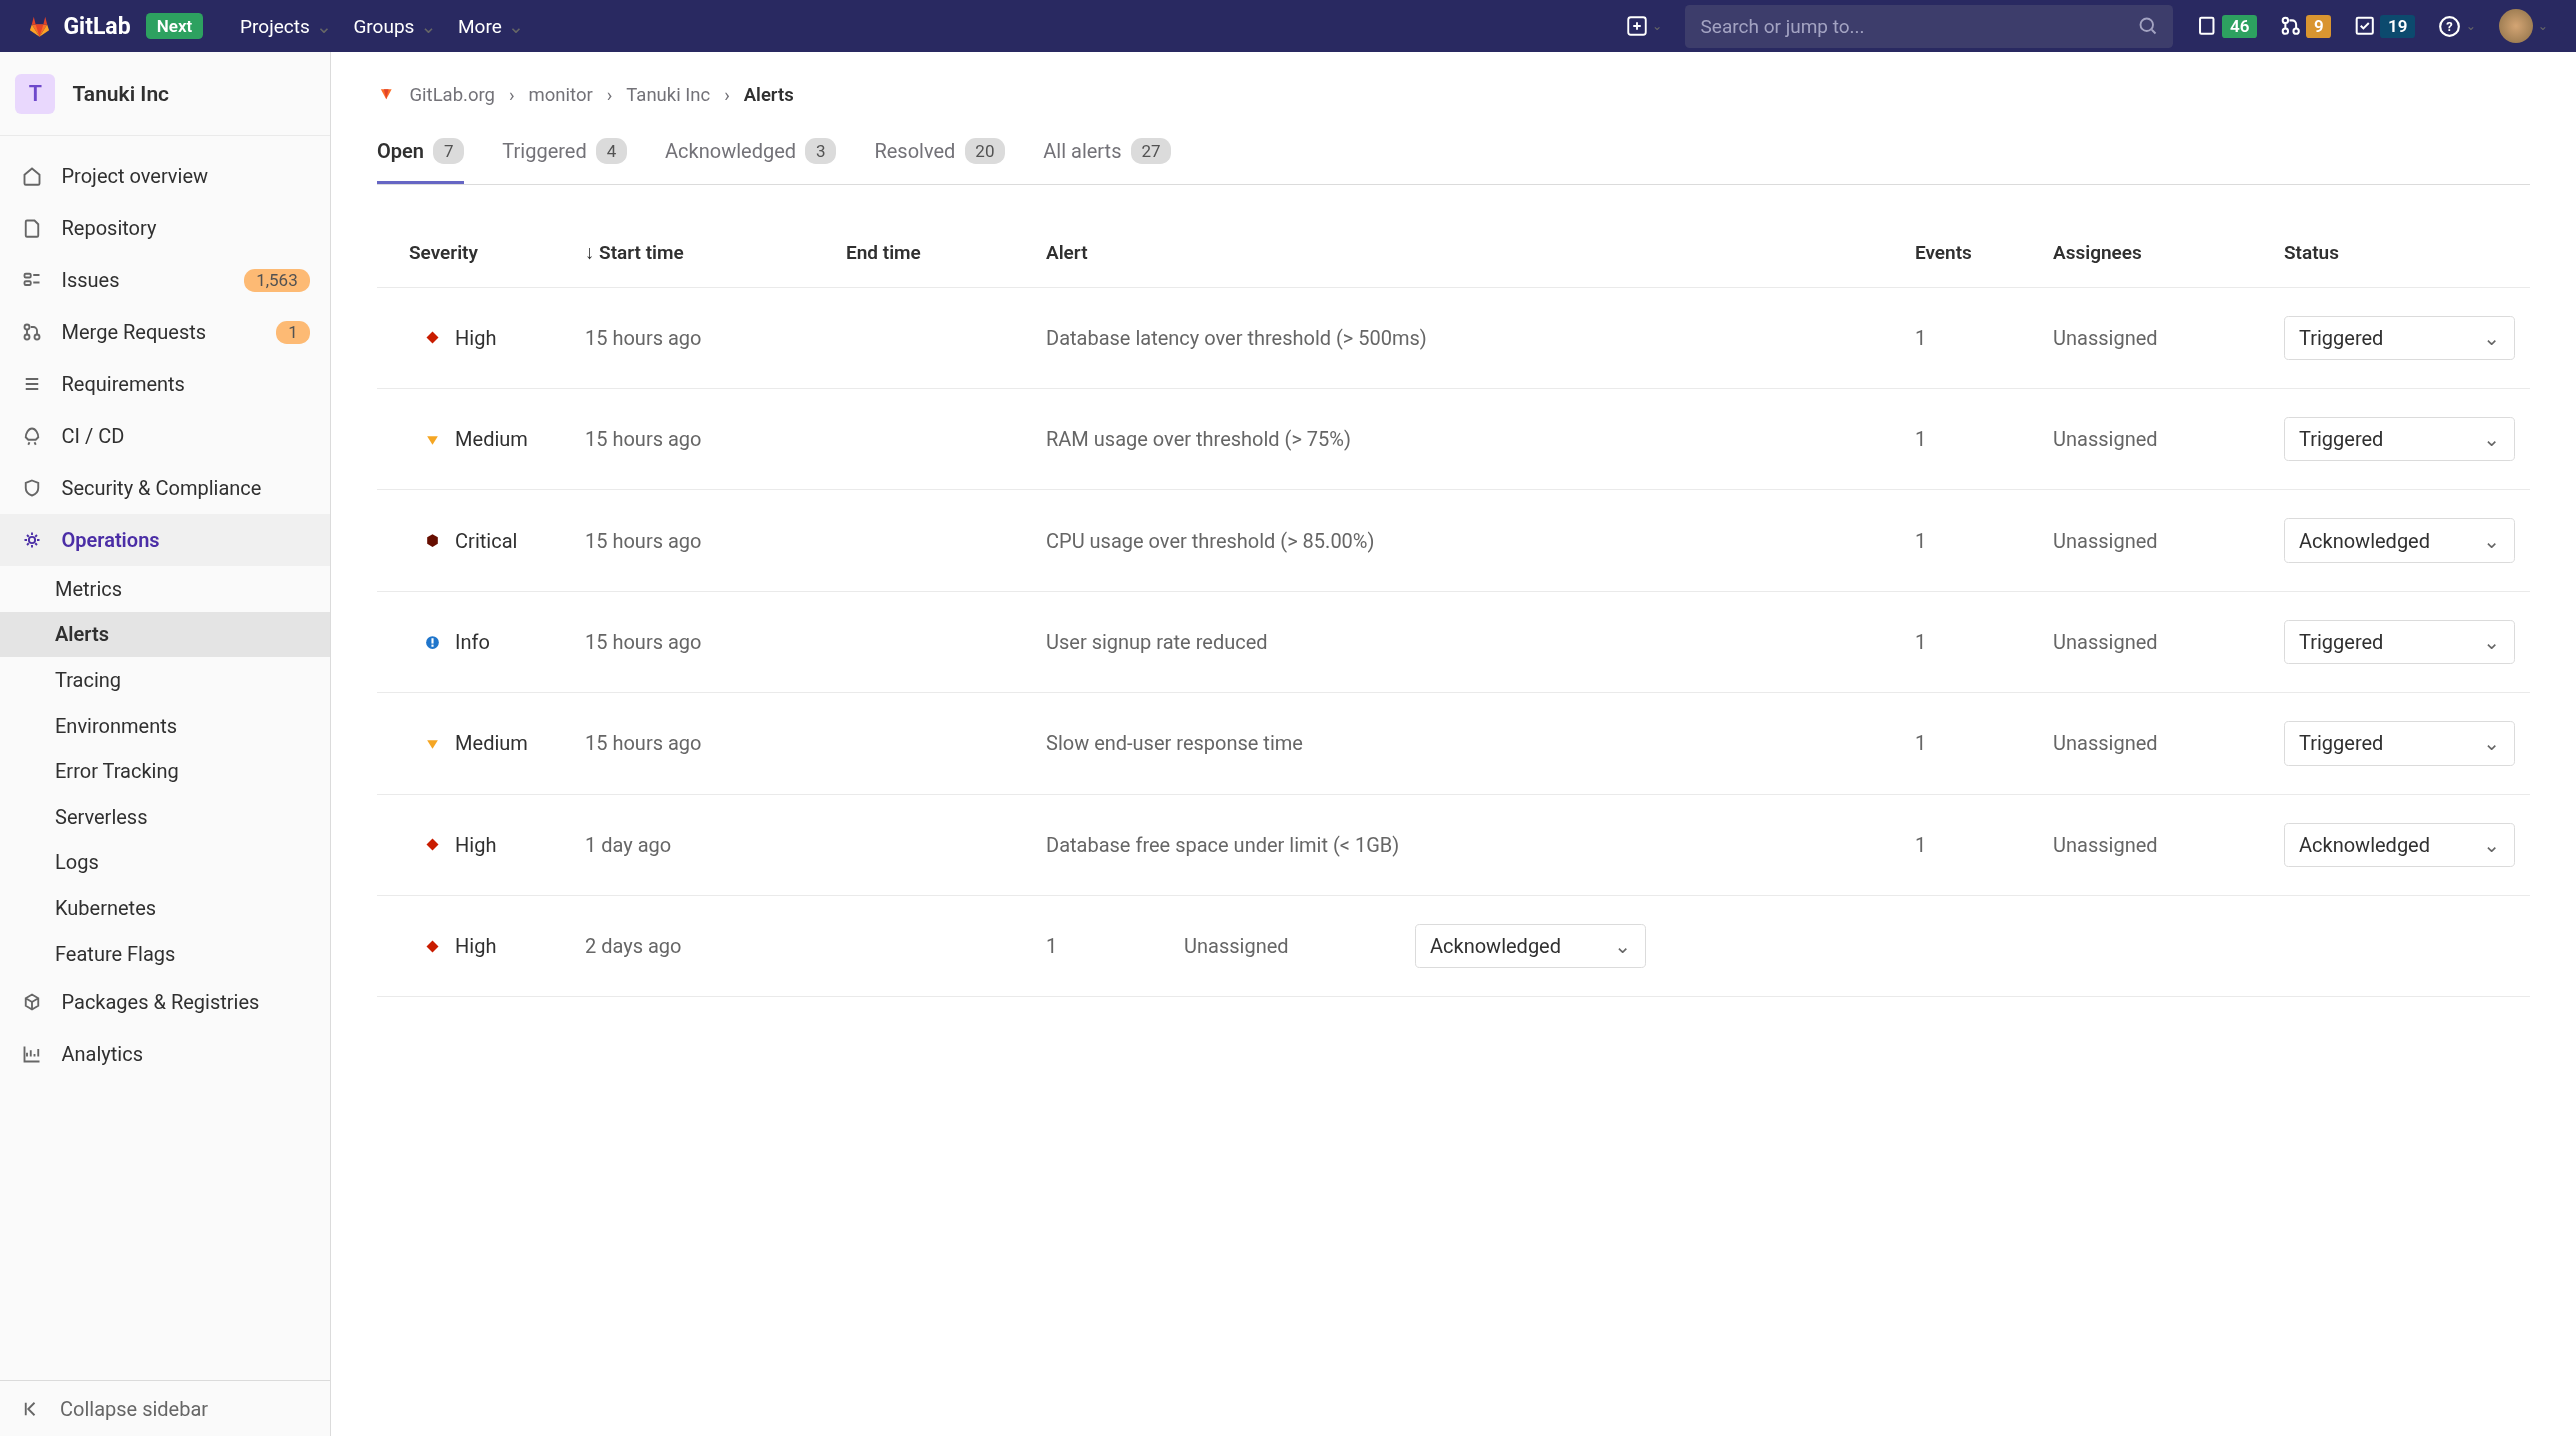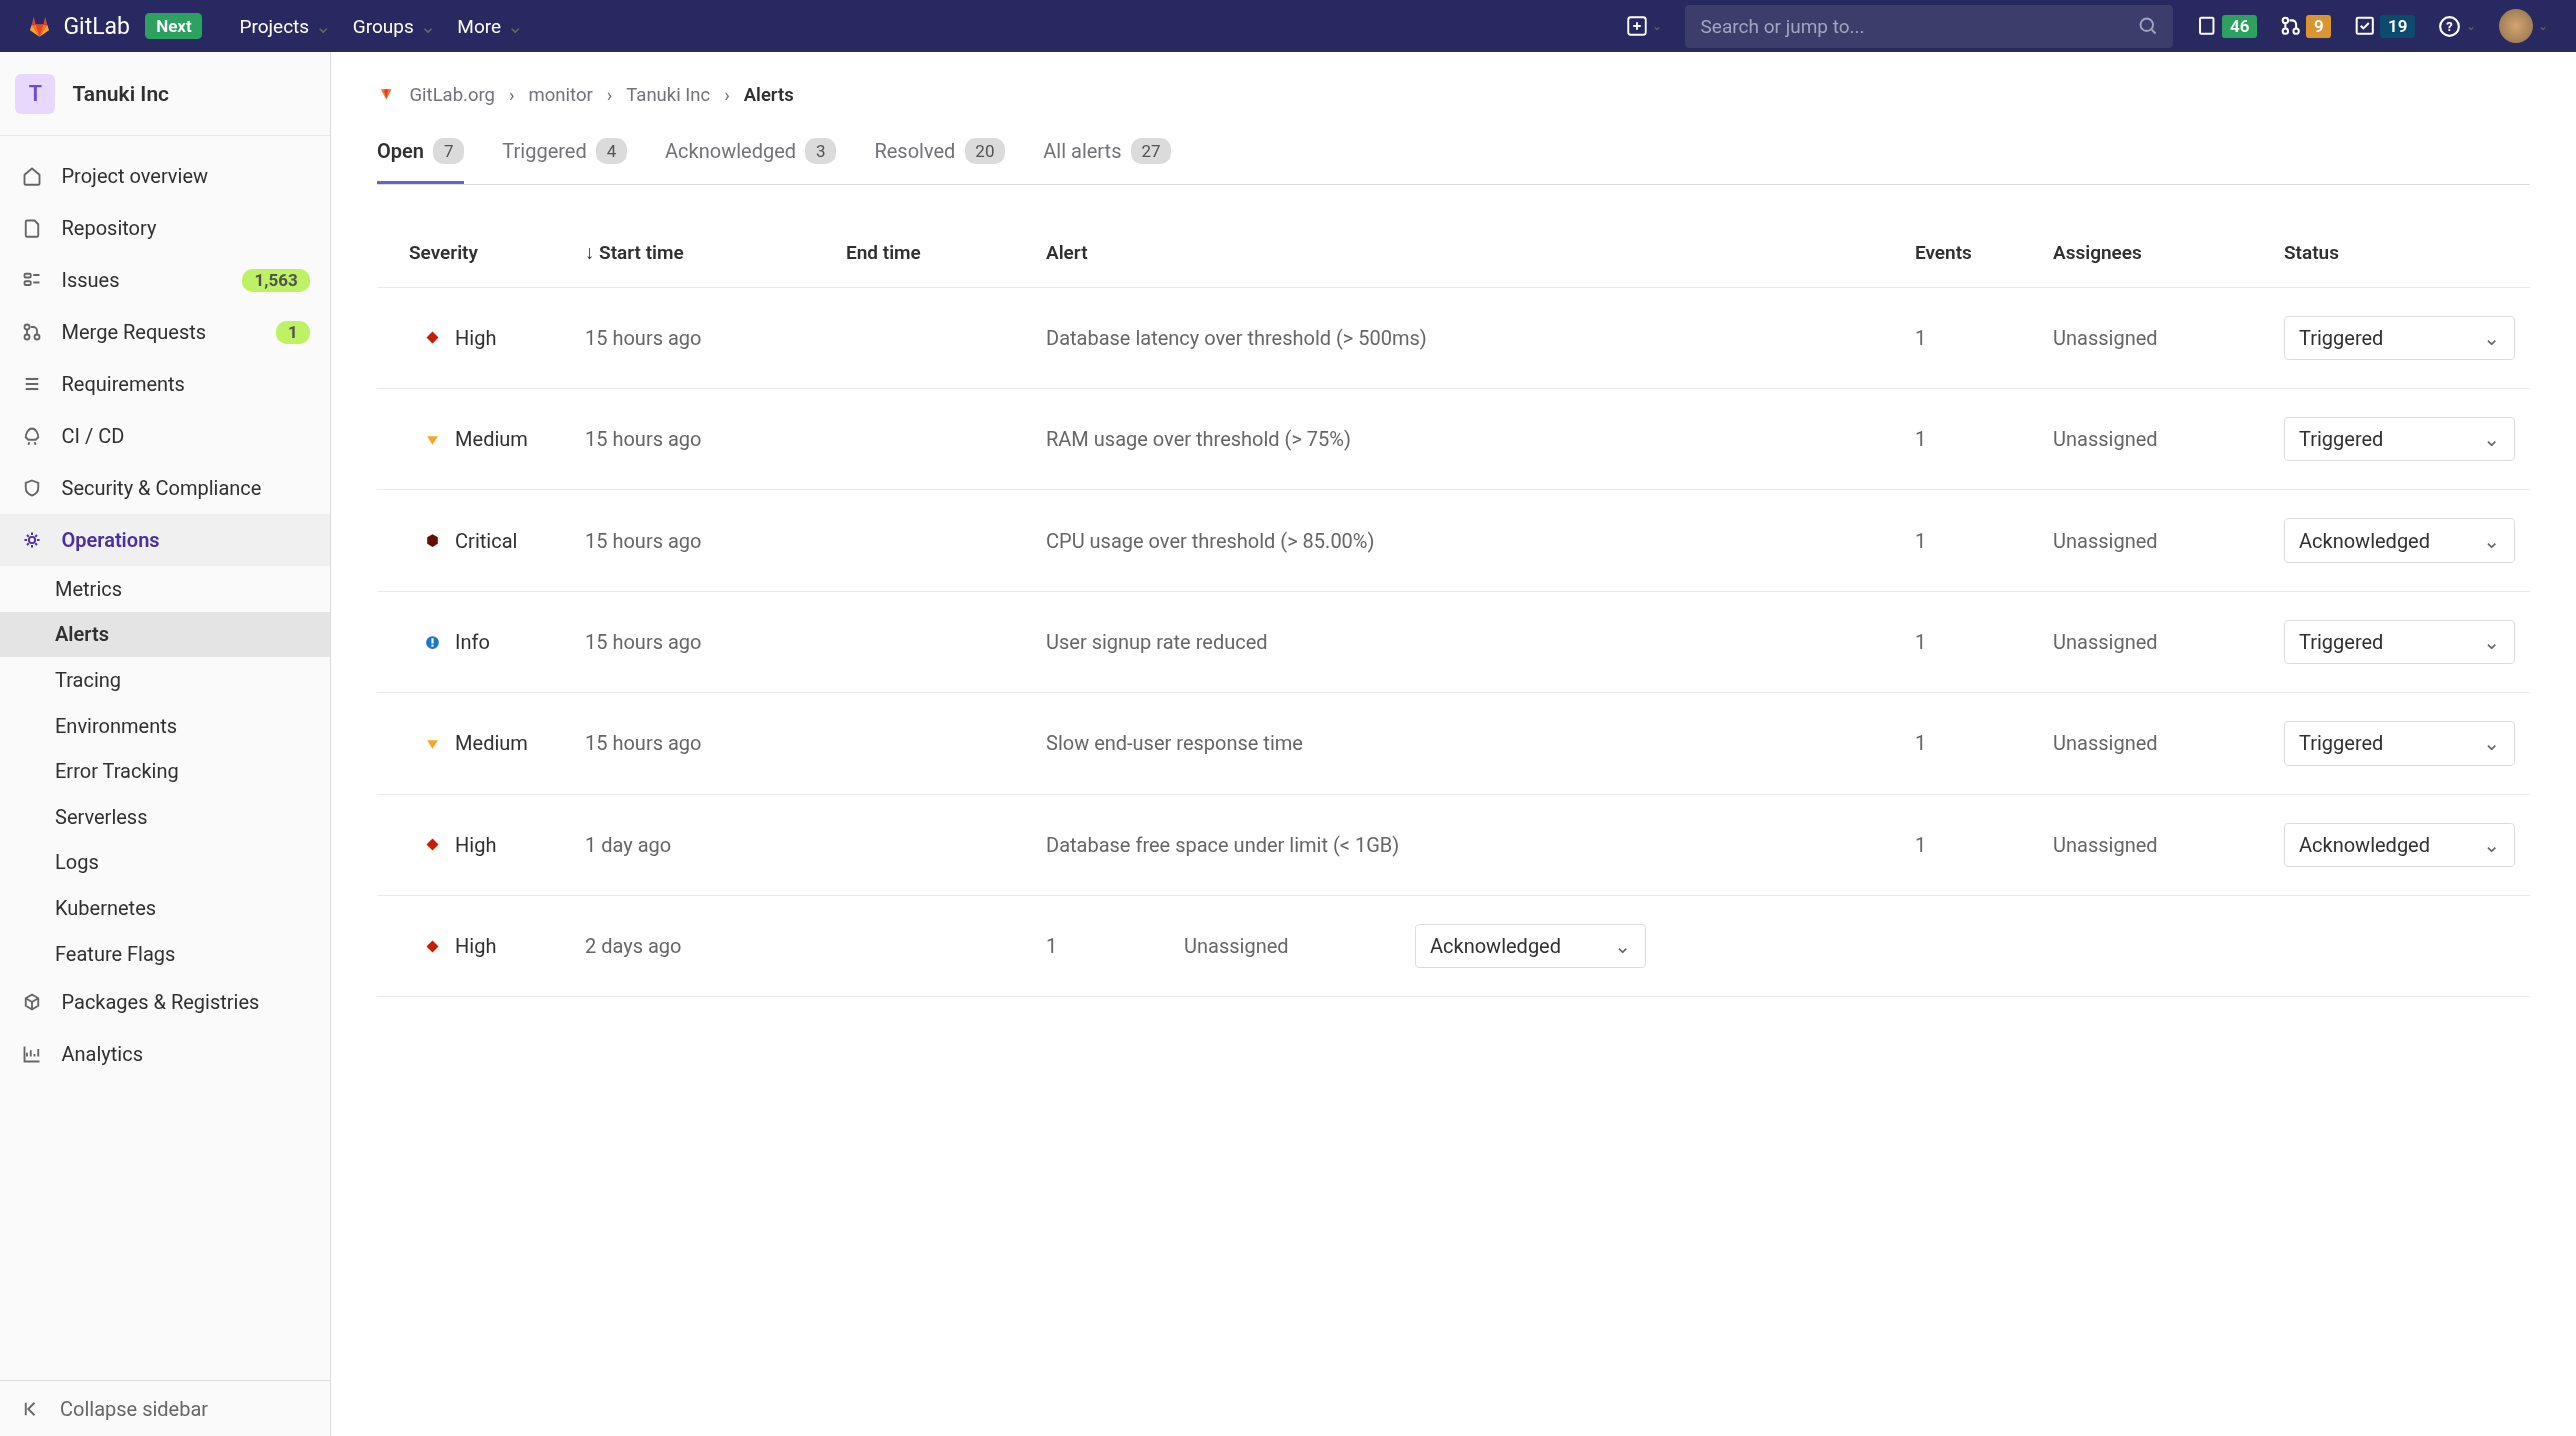--- a/index.html
+++ b/index.html
@@ -1,19 +1,19 @@
 <!DOCTYPE html>
 <html style="font-size:12.3px"><head>
 <meta charset="utf-8">
 <style>
 * { margin: 0; padding: 0; box-sizing: border-box; font-family: -apple-system, BlinkMacSystemFont, "Segoe UI", Roboto, sans-serif; }
 body { width: 2576px; height: 1436px; overflow: hidden; transform-origin: top left; }
 .header { background: #292961; height: 52px; display: flex; align-items: center; padding: 0 28px; color: #fff; }
 .logo-wrap { display: flex; align-items: center; gap: 6.2px; }
-.gitlab-text { font-size: 23px; font-weight: 400; margin-left: 6.2px; }
+.gitlab-text { font-size: 23px; font-weight: 700; margin-left: 6.2px; }
 .next-badge { background: #2da160; color: #fff; padding: 3.1px 10.8px; border-radius: 4.6px; font-size: 17px; font-weight: 600; margin-left: 9.2px; }
 .nav-menu { display: flex; gap: 21.5px; margin-left: 37px; }
 .nav-item { display: flex; align-items: center; gap: 6.2px; color: #fff; font-size: 19px; cursor: pointer; }
 .spacer { flex: 1; }
 .header-right { display: flex; align-items: center; gap: 23px; }
 .plus-dropdown { display: flex; align-items: center; gap: 4.6px; cursor: pointer; }
 .search-box { background: #3d3d6b; border-radius: 4.6px; display: flex; align-items: center; width: 488px; height: 43px; padding: 0 15.4px; gap: 26px; }
 .search-box input { background: transparent; border: none; color: #a3a3c2; font-size: 19px; flex: 1; outline: none; }
 .search-box input::placeholder { color: #a3a3c2; }
 .status-item { display: flex; align-items: center; gap: 4.6px; cursor: pointer; }
@@ -26,21 +26,21 @@
 .project-header { display: flex; align-items: center; gap: 17px; padding: 21.5px 15.4px; border-bottom: 0.8px solid #eaeaea; }
 .project-badge { width: 40px; height: 40px; background: #e9d8fd; color: #6e49cb; display: flex; align-items: center; justify-content: center; font-size: 21.5px; font-weight: 600; border-radius: 6.2px; }
 .project-name { font-size: 21px; font-weight: 600; color: #303030; }
 .sidebar-nav { flex: 1; overflow-y: auto; padding-top: 14px; }
 .sidebar-item { display: flex; align-items: center; gap: 18.5px; padding: 14px 20px; color: #303030; font-size: 20px; cursor: pointer; }
 .sidebar-item.active { background: #f0f0f0; font-weight: 600; color: #4b2ea6; }
 .sidebar-item.active .nav-icon { color: #4b2ea6; }
 .sidebar-sub { background: #fafafa; }
 .sidebar-sub-item { padding: 10.8px 23px 10.8px 55px; color: #303030; font-size: 20px; cursor: pointer; }
 .sidebar-sub-item.active { background: #e4e4e4; font-weight: 600; }
-.sidebar-count { margin-left: auto; background: #bef264; color: #525252; padding: 1.5px 12.3px; border-radius: 10.8px; font-size: 17px; font-weight: bold; }
+.sidebar-count { margin-left: auto; background: #fdba74; color: #525252; padding: 1.5px 12.3px; border-radius: 10.8px; font-size: 17px; }
 .nav-icon { width: 23px; height: 23px; color: #666; display: inline-flex; align-items: center; justify-content: center; flex-shrink: 0; }
 .collapse-bar { border-top: 0.8px solid #dbdbdb; padding: 15.4px 20px; display: flex; align-items: center; gap: 17px; color: #666; font-size: 20px; cursor: pointer; }
 .main { flex: 1; padding: 31px 46px; overflow-y: auto; background: #fff; }
 .breadcrumb { display: flex; align-items: center; gap: 14px; color: #737278; font-size: 18.5px; margin-bottom: 31px; }
 .breadcrumb a { color: #737278; text-decoration: none; cursor: pointer; }
 .breadcrumb .current { color: #303030; font-weight: 600; }
 .tabs { display: flex; gap: 38px; border-bottom: 0.8px solid #dbdbdb; margin-bottom: 42px; }
 .tab { display: flex; align-items: center; gap: 9.2px; padding-bottom: 17px; color: #737278; font-size: 20px; cursor: pointer; border-bottom: 3.1px solid transparent; }
 .tab.active { color: #303030; font-weight: 600; border-bottom-color: #6666c4; }
 .tab-badge { background: #dbdbdb; color: #525252; padding: 3.1px 10.8px; border-radius: 10.8px; font-size: 17px; font-weight: 400; }

